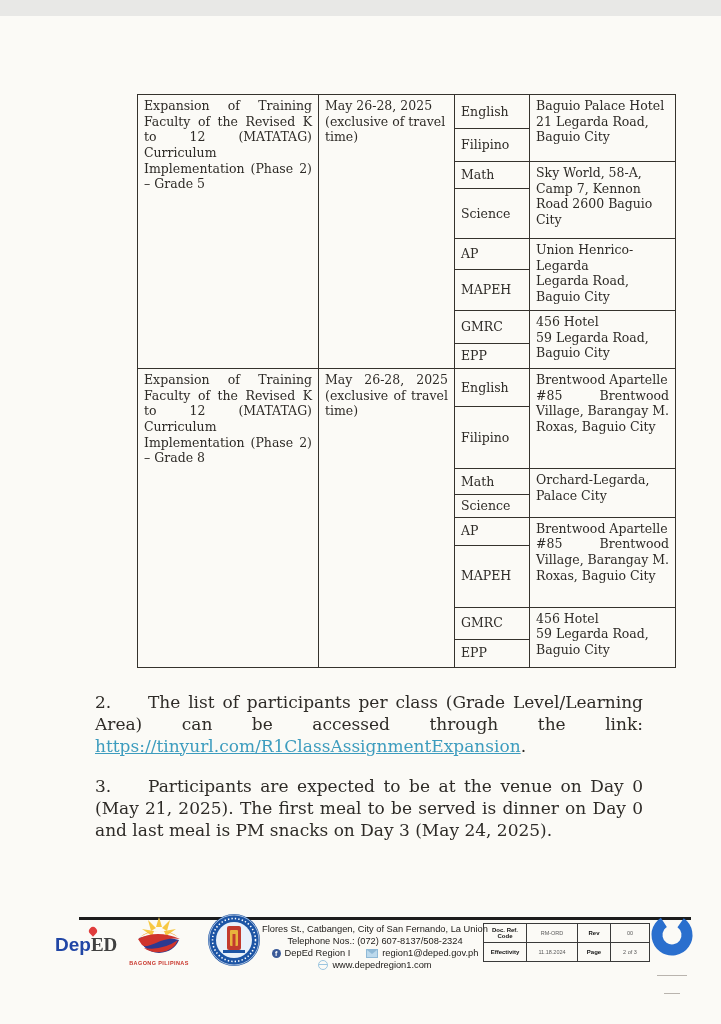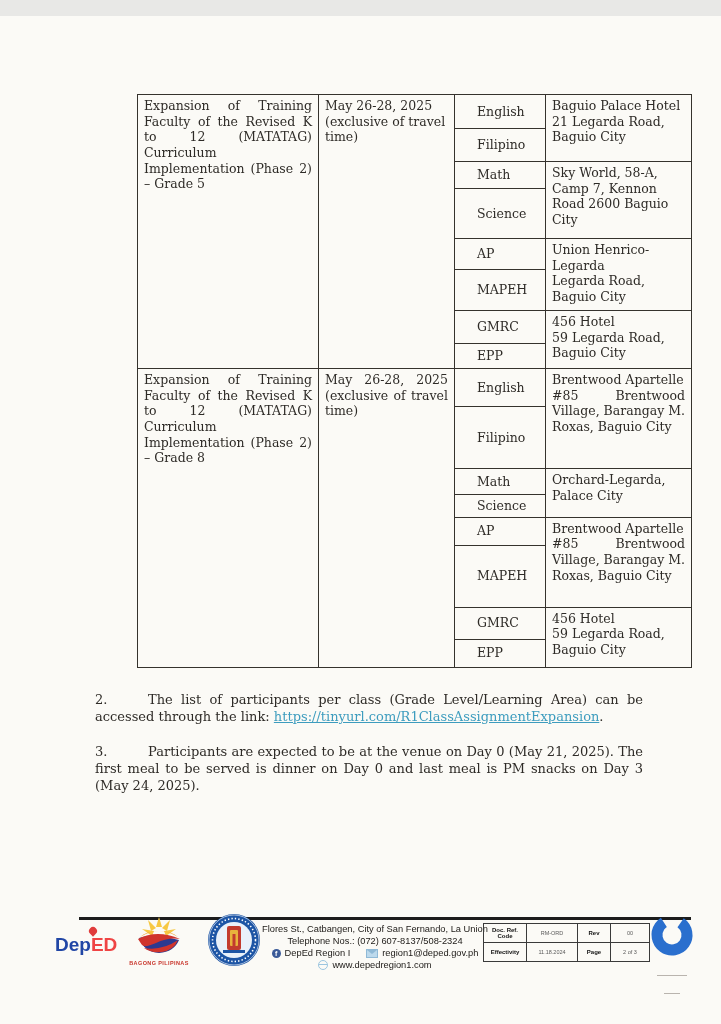--- a/index.html
+++ b/index.html
@@ -15,35 +15,35 @@
     border-collapse:collapse;table-layout:fixed;
     font-size:12.5px;line-height:1.25;
   }
   .doc-table td{
     border:1.6px solid #35322d;
     padding:3px 6px;vertical-align:top;overflow:hidden;
   }
   td.activity{width:168px;text-align:justify;}
   td.dates{width:123px;}
   td.dates.just{text-align:justify;}
-  td.area{width:62px;vertical-align:middle;padding-left:22px;}
+  td.area{width:62px;vertical-align:middle;padding-left:6px;}
   td.venue{width:133px;}
   td.venue div.just{text-align:justify;}
   
-  .paras{position:absolute;left:95px;top:676px;width:548px;font-size:13px;line-height:1.28;}
+  .paras{position:absolute;left:95px;top:676px;width:548px;font-size:17px;line-height:1.28;}
   .paras p{margin:0 0 19px 0;text-align:justify;}
   .paras .num{display:inline-block;width:53px;}
   .doc-link{color:#3d9cbe;text-decoration:underline;cursor:pointer;}
   
   .footer-rule{position:absolute;left:79px;top:901px;width:612px;height:3px;background:#1c1c1c;}
   .footer{font-family:"Liberation Sans",sans-serif;}
   .wordmark{position:absolute;left:55px;top:918px;font-family:"Liberation Sans",sans-serif;
     font-weight:bold;font-size:19px;letter-spacing:0;}
   .wordmark .dep{color:#2146a5;}
-  .wordmark .ed{color:#ef4444;}
+  .wordmark .ed{color:#404040;font-family:Liberation Serif, serif;}
   .wordmark .flame{position:absolute;left:34px;top:-7px;width:8px;height:8px;background:#e03c3c;
     border-radius:50% 50% 50% 0;transform:rotate(-45deg);}
   .bagong{position:absolute;left:120px;top:899px;width:78px;text-align:center;}
   .bagong .label{font-family:"Liberation Sans",sans-serif;font-size:5.5px;font-weight:bold;
     color:#c8342a;letter-spacing:.4px;margin-top:1px;}
   .seal{position:absolute;left:207px;top:897px;}
   .contact{position:absolute;left:266px;top:907px;width:218px;font-family:"Liberation Sans",sans-serif;
     font-size:9.3px;line-height:1.3;color:#23201d;}
   .contact .row{display:flex;align-items:center;gap:4px;white-space:nowrap;justify-content:center;}
   .fb-icon{display:inline-flex;align-items:center;justify-content:center;width:9px;height:9px;

